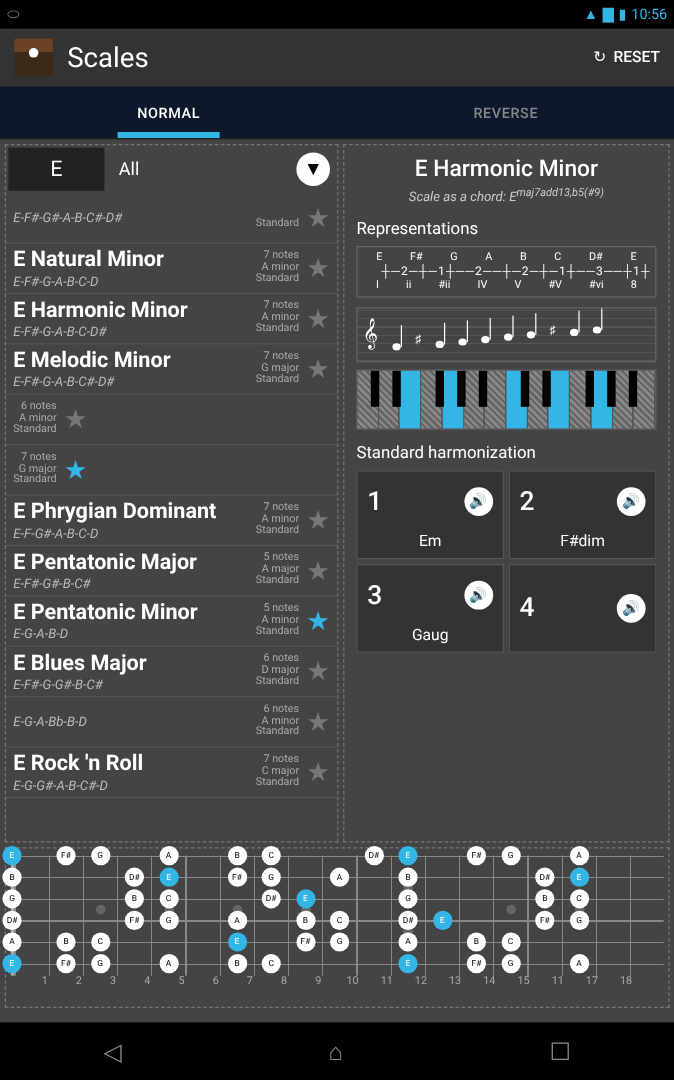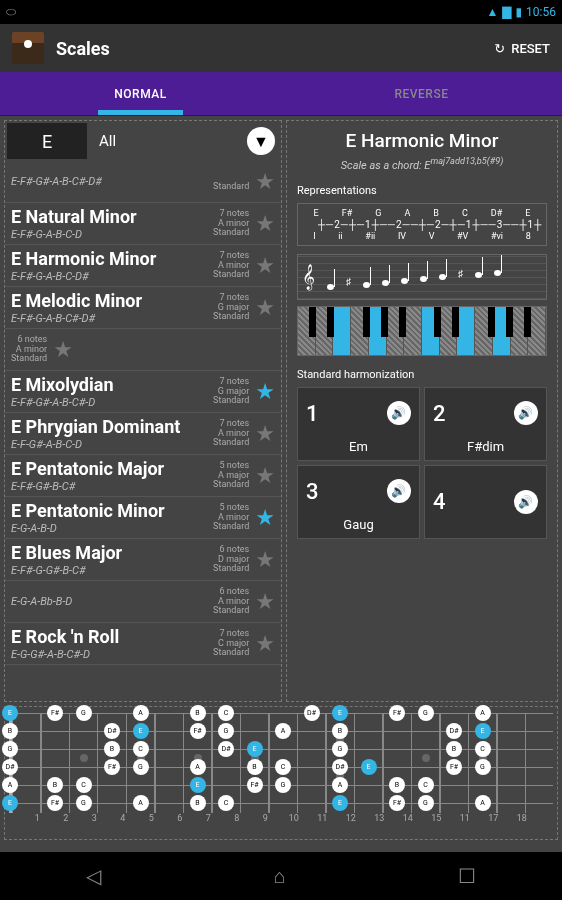--- a/index.html
+++ b/index.html
@@ -4,44 +4,44 @@
 <style>
 *{margin:0;padding:0;box-sizing:border-box;font-family:Roboto,Arial,sans-serif}
 body{width:562px;height:900px;background:#444;color:#fff;overflow:hidden;position:relative}
 .status-bar{height:24px;background:#000;display:flex;align-items:center;justify-content:space-between;padding:0 6px;font-size:12px}
 .status-left{color:#888}
 .status-right{display:flex;align-items:center;gap:4px;color:#33b5e5}
 .app-bar{height:48px;background:#333;display:flex;align-items:center;padding:0 12px;justify-content:space-between}
 .app-bar-left{display:flex;align-items:center;gap:12px}
 .app-icon{width:32px;height:32px;background:linear-gradient(#6b4226 35%,#3b2a1a 35%);border-radius:2px;position:relative}
 .app-icon::after{content:"";position:absolute;top:8px;left:50%;transform:translateX(-50%);width:8px;height:8px;background:#fff;border-radius:50%}
-.app-title{font-size:18px;font-weight:700}
+.app-title{font-size:23px;font-weight:400}
 .reset-btn{display:flex;align-items:center;gap:6px;font-size:13px;font-weight:500}
-.tabs{height:44px;background:#4c1d95;display:flex;border-bottom:1px solid #222}
+.tabs{height:44px;background:#0f172a;display:flex;border-bottom:1px solid #222}
 .tab{flex:1;display:flex;align-items:center;justify-content:center;font-size:12px;font-weight:500;color:#888;position:relative;letter-spacing:0.5px}
 .tab.active{color:#fff}
 .tab.active::after{content:"";position:absolute;bottom:0;left:35%;right:35%;height:5px;background:#33b5e5}
 .content{display:flex;height:590px;gap:4px;padding:4px}
 .left-panel{width:278px;border:1px dashed #777;display:flex;flex-direction:column}
 .selector{height:40px;display:flex;align-items:center}
 .sel-key{width:80px;height:36px;margin:2px;background:#222;display:flex;align-items:center;justify-content:center;font-size:18px}
 .sel-all{flex:1;display:flex;align-items:center;padding-left:10px;font-size:15px}
 .sel-dd{width:28px;height:28px;background:#fff;border-radius:50%;margin-right:6px;display:flex;align-items:center;justify-content:center;color:#000}
 .scale-list{flex:1;overflow:hidden}
 .scale-item{height:42px;border-bottom:1px solid #555;display:flex;align-items:center;padding:0 6px}
 .scale-info{flex:1;line-height:1.2}
 .scale-name{font-size:18px;font-weight:700}
 .scale-notes{font-size:11px;font-style:italic;color:#bbb}
 .scale-meta{font-size:9px;color:#aaa;text-align:right;line-height:1.1;margin-right:6px}
 .star{font-size:22px;color:#777}
 .star.on{color:#33b5e5}
 .right-panel{flex:1;border:1px dashed #777;padding:8px 10px;overflow:hidden}
 .detail-title{text-align:center;font-size:19px;font-weight:500;margin-bottom:4px}
 .detail-sub{text-align:center;font-size:11px;font-style:italic;color:#ccc;margin-bottom:12px}
-.section-label{font-size:11px;margin-bottom:6px}
+.section-label{font-size:14px;margin-bottom:6px}
 .interval-box{border:1px solid #666;padding:4px;margin-bottom:8px;font-size:9px}
 .intv-row{display:flex;justify-content:space-around;text-align:center}
 .intv-row.mid{font-size:10px;letter-spacing:1px;margin:1px 16px}
 .staff-box{border:1px solid #666;height:46px;margin-bottom:6px;background:repeating-linear-gradient(#555 0,#555 1px,transparent 1px,transparent 7px);background-size:100% 35px;background-position:0 8px;display:flex;align-items:center;padding:0 4px;gap:12px}
 .staff-note{width:7px;height:6px;background:#fff;border-radius:50%;position:relative}
 .staff-note::after{content:"";position:absolute;right:-1px;bottom:3px;width:1px;height:18px;background:#fff}
 .piano-box{border:1px solid #666;height:50px;margin-bottom:12px;display:flex;position:relative}
 .wkey{flex:1;border-right:1px solid #555;background:repeating-linear-gradient(45deg,#888,#888 2px,#666 2px,#666 4px)}
 .wkey.hl{background:#33b5e5}
 .bkey{position:absolute;top:0;width:7px;height:30px;background:#000}
@@ -129,24 +129,20 @@
             <div class="scale-notes">E-F#-G-A-B-C#-D#</div>
           </div>
   <div class="scale-meta">7 notes<br>G major<br>Standard</div>
   <div class="star ">★</div>
         </div>
         <div class="scale-item">
   <div class="scale-meta">6 notes<br>A minor<br>Standard</div>
   <div class="star ">★</div>
         </div>
         <div class="scale-item">
-          <div class="scale-info">
-            <div class="scale-name">E Mixolydian</div>
-            <div class="scale-notes">E-F#-G#-A-B-C#-D</div>
-          </div>
   <div class="scale-meta">7 notes<br>G major<br>Standard</div>
   <div class="star on">★</div>
         </div>
         <div class="scale-item">
           <div class="scale-info">
             <div class="scale-name">E Phrygian Dominant</div>
             <div class="scale-notes">E-F-G#-A-B-C-D</div>
           </div>
   <div class="scale-meta">7 notes<br>A minor<br>Standard</div>
   <div class="star ">★</div>

